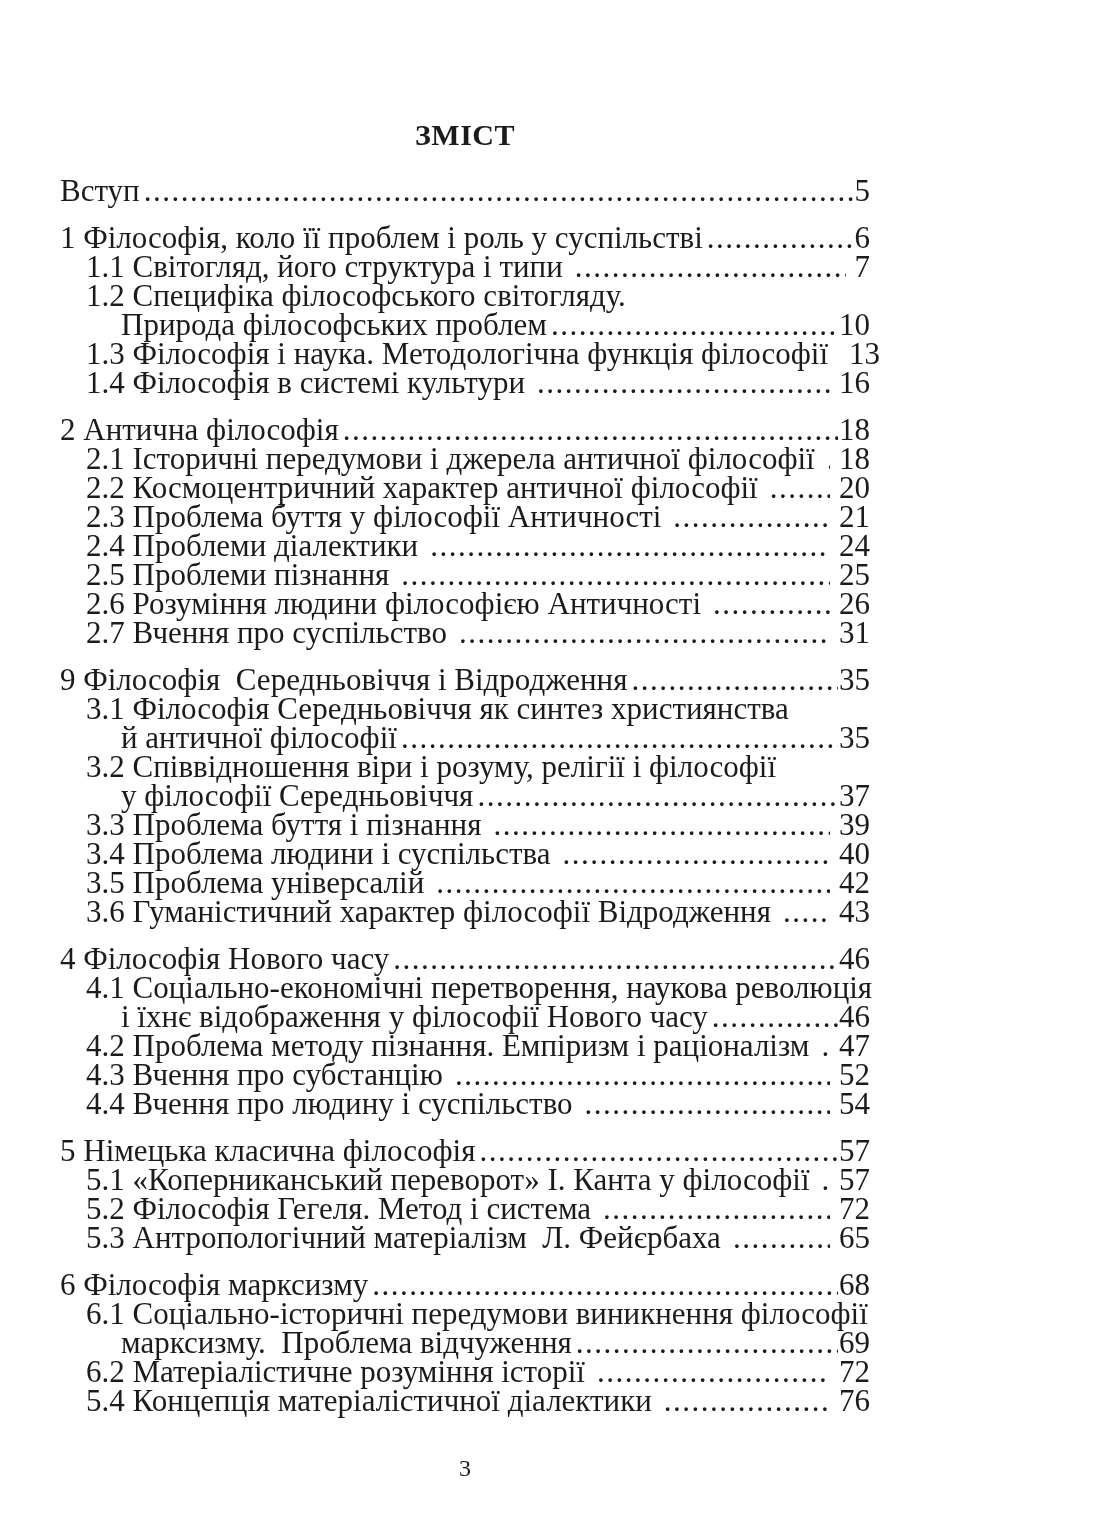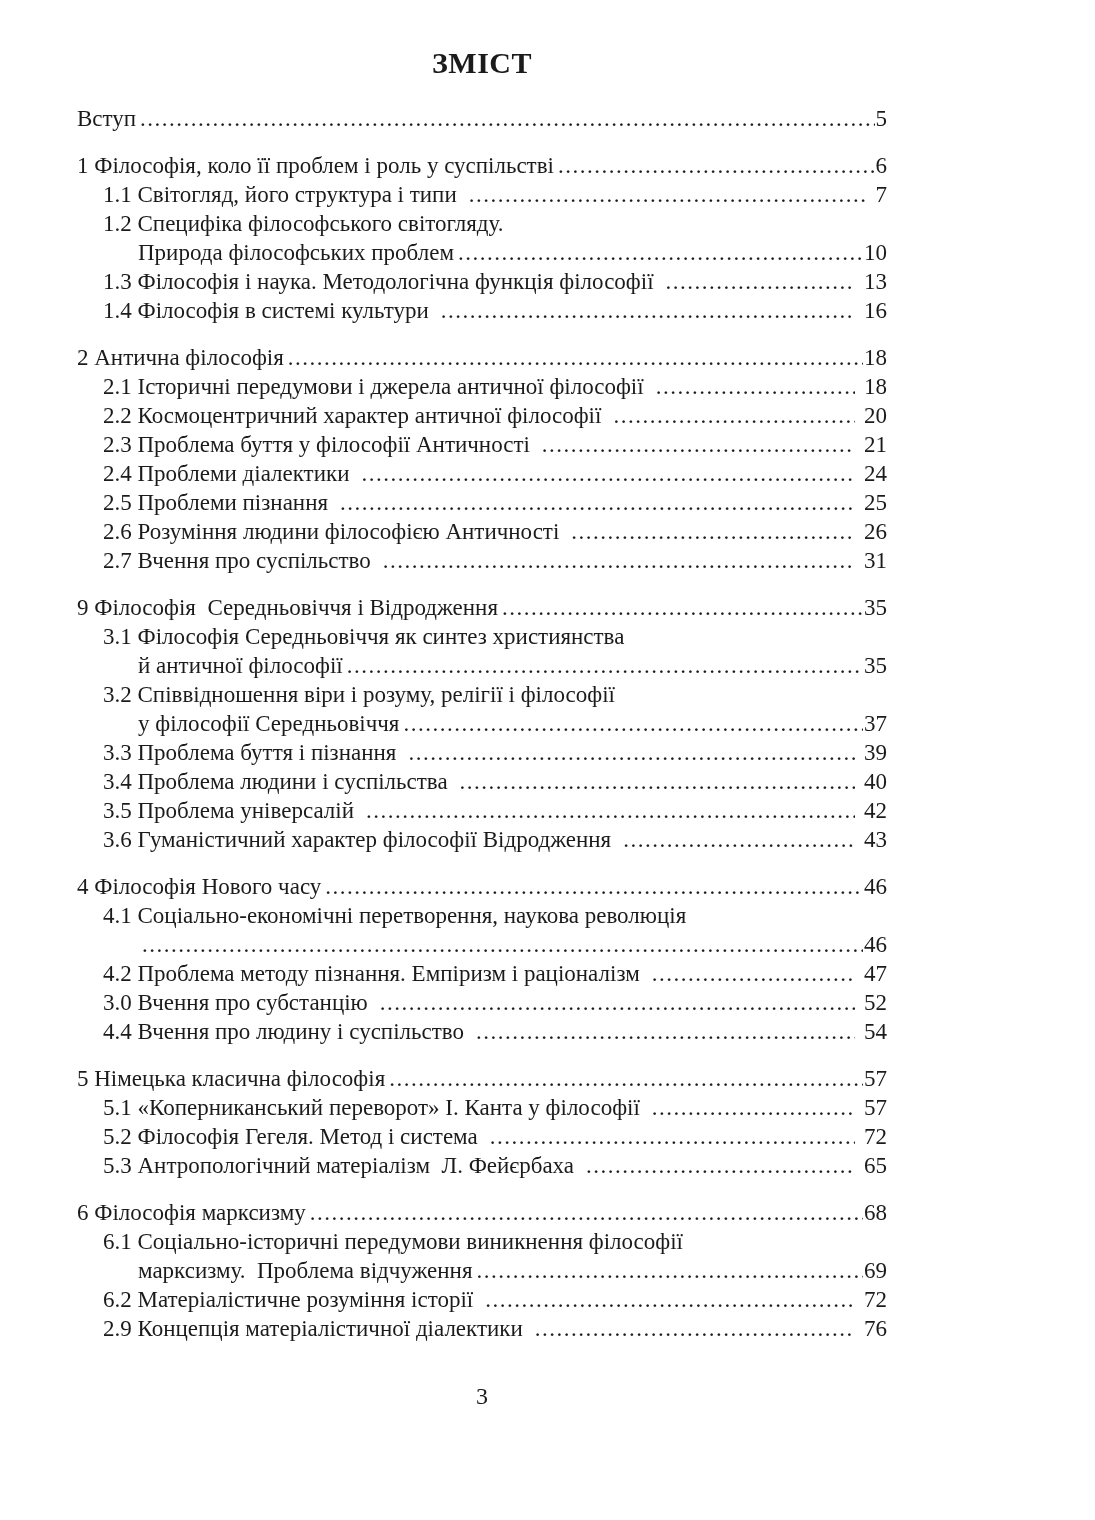--- a/index.html
+++ b/index.html
@@ -11,33 +11,33 @@
     width: 1095px;
     height: 1520px;
     overflow: hidden;
     font-family: "Liberation Serif", "DejaVu Serif", serif;
     color: #1b1b1b;
     position: relative;
   }
   .page {
     box-sizing: border-box;
     width: 810px;
-    margin-left: 77px;
-    padding-top: 46px;
+    margin-left: 60px;
+    padding-top: 118px;
   }
   .title {
     margin: 0 0 24px 0;
     font-size: 30px;
     line-height: 34px;
     font-weight: bold;
     text-align: center;
     letter-spacing: 0.5px;
   }
   .toc {
-    font-size: 23px;
+    font-size: 31px;
   }
   .entry {
     display: flex;
     align-items: baseline;
     line-height: 29px;
     height: 29px;
     white-space: nowrap;
   }
   .entry.gap { margin-top: 18px; justify-content: center; }
   .entry.sub  { padding-left: 26px; gap: 8px; }
@@ -195,30 +195,31 @@
       <div class="entry chapter gap">
     <span class="label">4 Філософія Нового часу</span>
     <span class="dots" aria-hidden="true"></span>
     <span class="pagenum">46</span>
   </div>
       <div class="entry sub no-page">
     <span class="label">4.1 Соціально-економічні перетворення, наукова революція</span>
 
   </div>
       <div class="entry cont">
+    <span class="label">і їхнє відображення у філософії Нового часу</span>
     <span class="dots" aria-hidden="true"></span>
     <span class="pagenum">46</span>
   </div>
       <div class="entry sub">
     <span class="label">4.2 Проблема методу пізнання. Емпіризм і раціоналізм</span>
     <span class="dots" aria-hidden="true"></span>
     <span class="pagenum">47</span>
   </div>
       <div class="entry sub">
-    <span class="label">3.0 Вчення про субстанцію</span>
+    <span class="label">4.3 Вчення про субстанцію</span>
     <span class="dots" aria-hidden="true"></span>
     <span class="pagenum">52</span>
   </div>
       <div class="entry sub">
     <span class="label">4.4 Вчення про людину і суспільство</span>
     <span class="dots" aria-hidden="true"></span>
     <span class="pagenum">54</span>
   </div>
       <div class="entry chapter gap">
     <span class="label">5 Німецька класична філософія</span>
@@ -253,21 +254,21 @@
     <span class="label">марксизму.  Проблема відчуження</span>
     <span class="dots" aria-hidden="true"></span>
     <span class="pagenum">69</span>
   </div>
       <div class="entry sub">
     <span class="label">6.2 Матеріалістичне розуміння історії</span>
     <span class="dots" aria-hidden="true"></span>
     <span class="pagenum">72</span>
   </div>
       <div class="entry sub">
-    <span class="label">2.9 Концепція матеріалістичної діалектики</span>
+    <span class="label">5.4 Концепція матеріалістичної діалектики</span>
     <span class="dots" aria-hidden="true"></span>
     <span class="pagenum">76</span>
   </div>
     </div>
 
   <div class="footer">
     <span>3</span>
   </div>
 </div>
 

